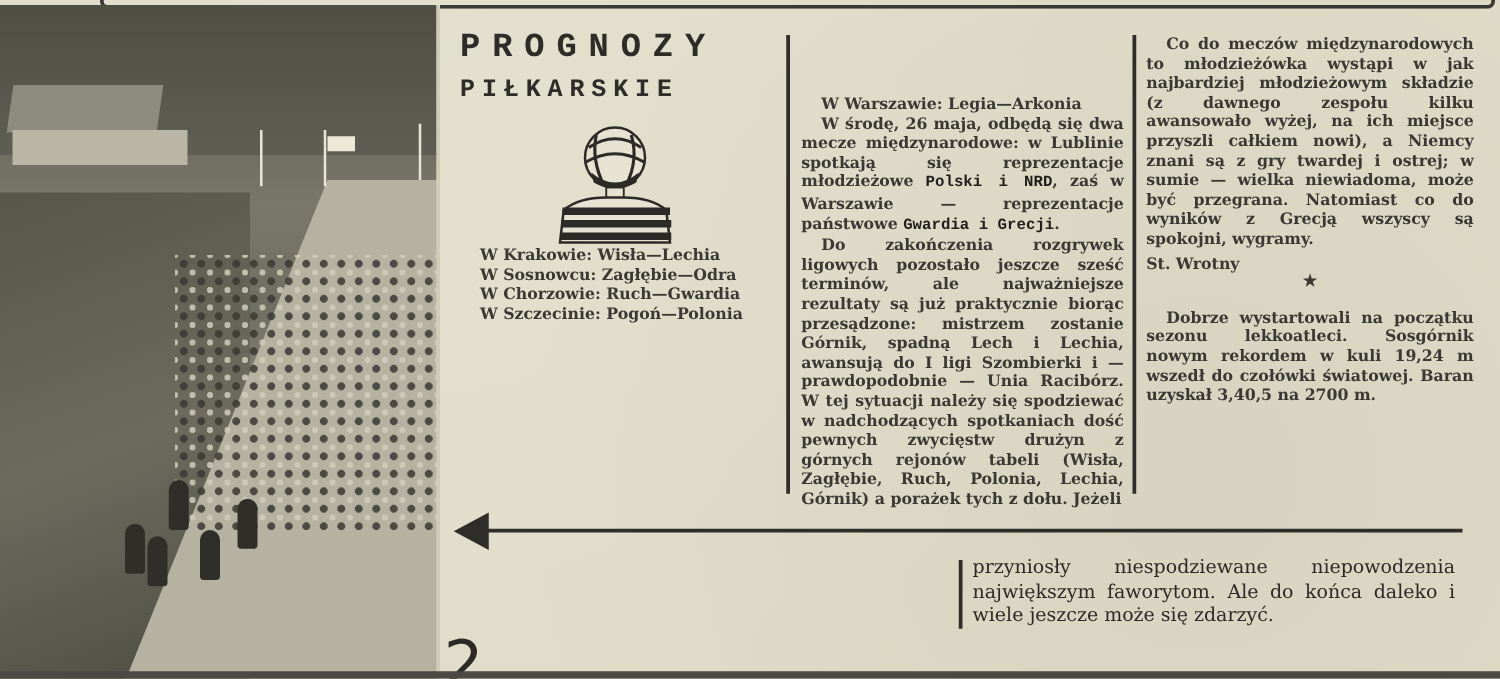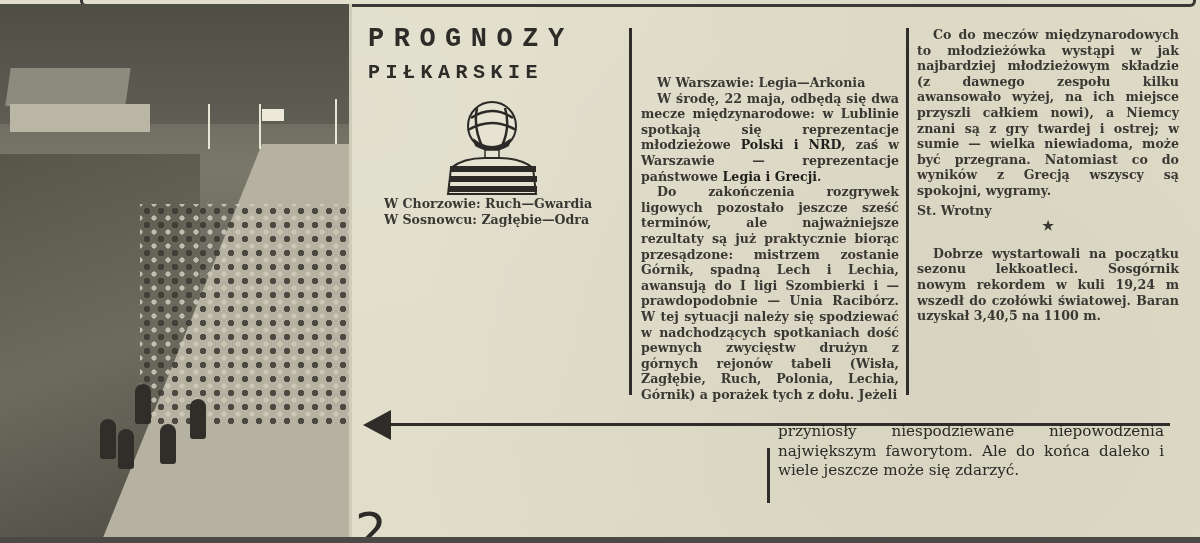--- a/index.html
+++ b/index.html
@@ -39,38 +39,38 @@
     font-weight:900;color:#2d2c28;line-height:34px;}
   .title .l1{font-size:27px;letter-spacing:9.5px;}
   .title .l2{font-size:20px;letter-spacing:5.5px;}
   .mascot{position:absolute;left:443px;top:100px;width:98px;height:96px;}
 
   .col{position:absolute;font-family:"DejaVu Serif","Liberation Serif",serif;font-weight:bold;
     font-size:12.6px;line-height:15.6px;color:#3a3833;text-align:justify;}
   .col p{margin:0;text-indent:16px;}
   .col p.noindent{text-indent:0;}
   .col .fx{text-indent:0;padding-left:16px;}
-  .col b{font-weight:900;color:#1f1e1b;}
+  .col b{font-weight:900;color:#1f1e1b;font-family:Liberation Mono, monospace;}
   .col1{left:368px;top:196px;width:252px;}
   .col2{left:641px;top:27px;width:258px;margin-top:48px;}
   .col3{left:917px;top:27px;width:262px;}
   .vrule{position:absolute;width:3px;background:#2e2d29;}
   .sig{text-align:left;padding-right:6px;}
   .star{text-align:center;font-size:13px;margin:0 0 12px 0;}
 
   
   .arrow-line{position:absolute;left:378px;top:423px;width:792px;height:3px;background:#2e2d29;}
   .arrow-head{position:absolute;left:363px;top:410px;width:0;height:0;
     border-top:15px solid transparent;border-bottom:15px solid transparent;border-right:28px solid #2e2d29;}
 
   .bottom{position:absolute;font-family:"DejaVu Serif","Liberation Serif",serif;font-size:15.2px;
     line-height:19.5px;color:#2a2925;text-align:justify;}
   .bottom p{margin:0;}
   .b1{left:354px;top:440px;width:400px;}
-  .b2{left:778px;top:422px;width:386px;}
+  .b2{left:778px;top:444px;width:386px;}
   .b1 b{font-weight:900;letter-spacing:.3px;}
   .page-num{position:absolute;left:355px;top:506px;font-family:"DejaVu Sans","Liberation Sans",sans-serif;
     font-size:50px;line-height:50px;color:#2b2a26;}
   .bottom-edge{position:absolute;left:0;top:537px;width:1200px;height:6px;background:#4a4944;}
 </style>
 </head>
 <body>
 
 <div class="page">
 
@@ -105,39 +105,41 @@
     <path d="M28 18 Q49 4 70 18 M25 30 Q49 16 73 30 M34 8 Q30 28 40 48 M62 8 Q68 28 58 48" stroke="#2b2a26" stroke-width="2.5" fill="none"></path>
     <path d="M30 38 Q49 54 68 38 L66 46 Q49 56 32 46 Z" fill="#2b2a26"></path>
     <rect x="42" y="50" width="14" height="10" fill="#e6e3d2" stroke="#2b2a26" stroke-width="1.5"></rect>
     <path d="M5 94 L8 68 Q20 58 42 58 L56 58 Q78 58 90 68 L93 94 Z" fill="#e6e3d2" stroke="#2b2a26" stroke-width="2"></path>
     <rect x="7" y="66" width="86" height="6" fill="#2b2a26"></rect>
     <rect x="6" y="76" width="88" height="6" fill="#2b2a26"></rect>
     <rect x="5" y="86" width="89" height="6" fill="#2b2a26"></rect>
   </svg>
 
   <div class="col col1">
+    <div class="fx"><span>W Krakowie:</span> <span>Wisła—Lechia</span></div>
+    <div class="fx"><span>W Sosnowcu:</span> <span>Zagłębie—Odra</span></div>
     <div class="fx"><span>W Chorzowie:</span> <span>Ruch—Gwardia</span></div>
-    <div class="fx"><span>W Sosnowcu:</span> <span>Zagłębie—Odra</span></div>
+    <div class="fx"><span>W Szczecinie:</span> <span>Pogoń—Polonia</span></div>
   </div>
 
   <div class="vrule" style="left:629px;top:28px;height:367px;"></div>
 
   <div class="col col2">
     <div class="fx"><span>W Warszawie:</span> <span>Legia—Arkonia</span></div>
-    <p><span>W środę, 22 maja, odbędą się dwa mecze międzynarodowe: w Lublinie spotkają się reprezentacje młodzieżowe </span><b>Polski i NRD</b><span>, zaś w Warszawie — reprezentacje państwowe </span><b>Legia i Grecji</b><span>.</span></p>
+    <p><span>W środę, 26 maja, odbędą się dwa mecze międzynarodowe: w Lublinie spotkają się reprezentacje młodzieżowe </span><b>Polski i NRD</b><span>, zaś w Warszawie — reprezentacje państwowe </span><b>Gwardia i Grecji</b><span>.</span></p>
     <p>Do zakończenia rozgrywek ligowych pozostało jeszcze sześć terminów, ale najważniejsze rezultaty są już praktycznie biorąc przesądzone: mistrzem zostanie Górnik, spadną Lech i Lechia, awansują do I ligi Szombierki i — prawdopodobnie — Unia Racibórz. W tej sytuacji należy się spodziewać w nadchodzących spotkaniach dość pewnych zwycięstw drużyn z górnych rejonów tabeli (Wisła, Zagłębie, Ruch, Polonia, Lechia, Górnik) a porażek tych z dołu. Jeżeli</p>
   </div>
 
   <div class="vrule" style="left:906px;top:28px;height:367px;"></div>
 
   <div class="col col3">
     <p>Co do meczów międzynarodowych to młodzieżówka wystąpi w jak najbardziej młodzieżowym składzie (z dawnego zespołu kilku awansowało wyżej, na ich miejsce przyszli całkiem nowi), a Niemcy znani są z gry twardej i ostrej; w sumie — wielka niewiadoma, może być przegrana. Natomiast co do wyników z Grecją wszyscy są spokojni, wygramy.</p>
     <div class="sig" style="margin-top:4px;">St. Wrotny</div>
     <div class="star">★</div>
-    <p>Dobrze wystartowali na początku sezonu lekkoatleci. Sosgórnik nowym rekordem w kuli 19,24 m wszedł do czołówki światowej. Baran uzyskał 3,40,5 na 1100 m.</p>
+    <p>Dobrze wystartowali na początku sezonu lekkoatleci. Sosgórnik nowym rekordem w kuli 19,24 m wszedł do czołówki światowej. Baran uzyskał 3,40,5 na 2700 m.</p>
   </div>
 
   <div class="arrow-head"></div>
   <div class="arrow-line"></div>
 
   <div class="vrule" style="left:767px;top:448px;height:55px;"></div>
   <div class="bottom b2">
     <p>przyniosły niespodziewane niepowodzenia największym faworytom. Ale do końca daleko i wiele jeszcze może się zdarzyć.</p>
   </div>
 

